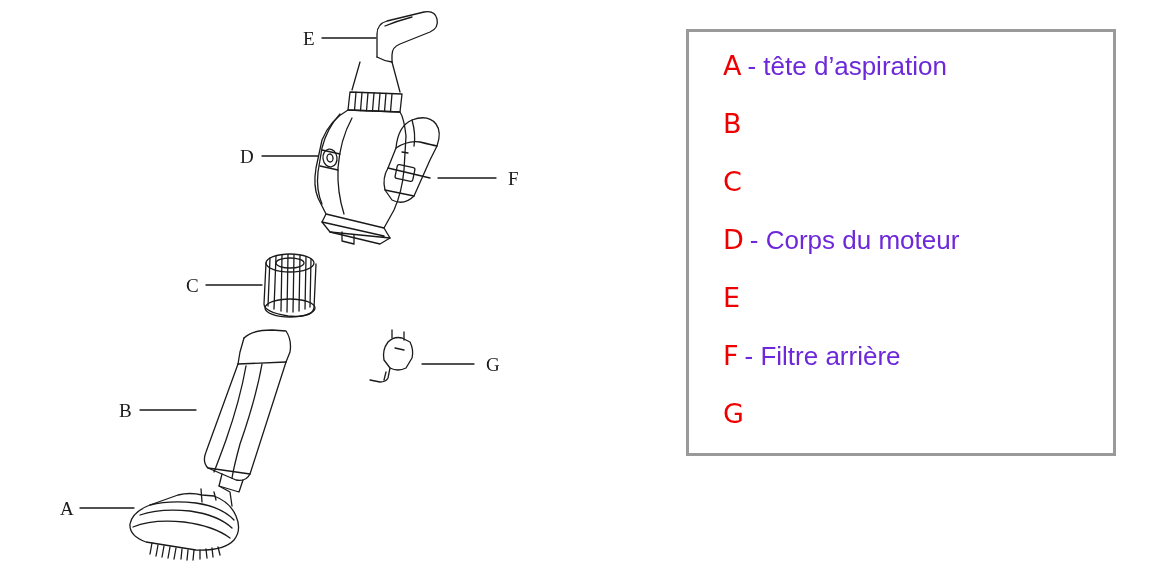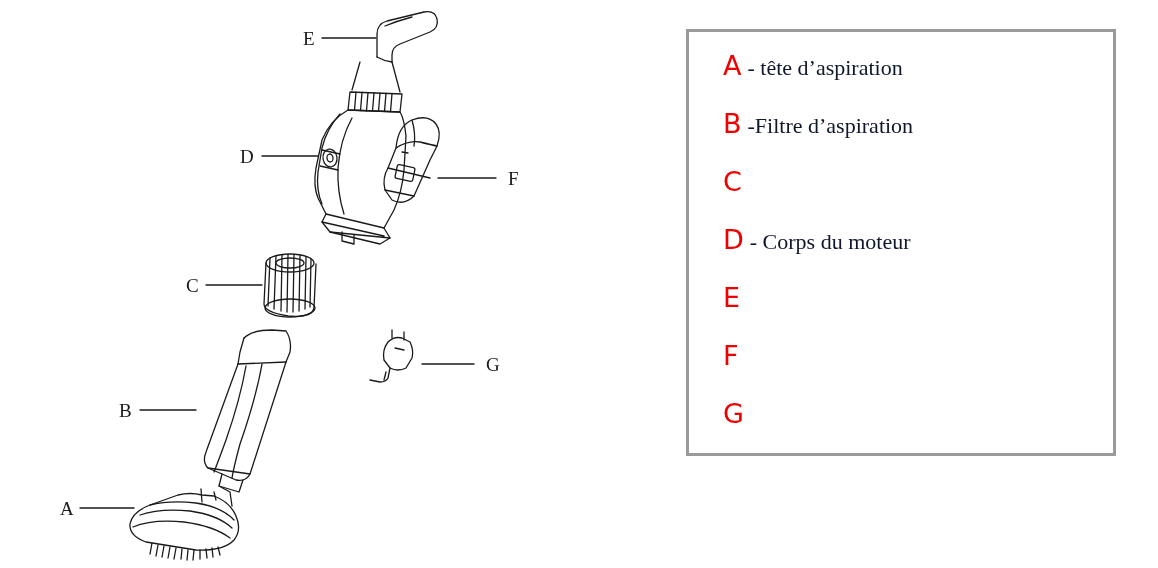--- a/index.html
+++ b/index.html
@@ -58,23 +58,23 @@
     height: 58px;
     white-space: nowrap;
   }
   .legend-letter {
     color: #ee0000;
     font-size: 27px;
     font-family: "DejaVu Sans", sans-serif;
     margin-right: 6px;
   }
   .legend-text {
-    color: #0f172a;
-    font-size: 22px;
-    font-family: Liberation Serif, serif;
+    color: #6d28d9;
+    font-size: 26px;
+    font-family: Liberation Sans, sans-serif;
   }
 </style>
 </head>
 <body>
 
 <div id="page">
 
   <div id="diagram">
     <svg width="680" height="568" viewBox="0 0 680 568">
       <g fill="none" stroke="#1a1a1a" stroke-width="1.3" stroke-linejoin="round" stroke-linecap="round">
@@ -181,34 +181,34 @@
   </div>
 
   <div id="legend">
     <ul id="legend-list">
       <li>
         <span class="legend-letter">A</span>
         <span class="legend-text">- tête d’aspiration</span>
       </li>
       <li>
         <span class="legend-letter">B</span>
-        <span class="legend-text">-Filtre d’aspiration</span>
       </li>
       <li>
         <span class="legend-letter">C</span>
       </li>
       <li>
         <span class="legend-letter">D</span>
         <span class="legend-text">- Corps du moteur</span>
       </li>
       <li>
         <span class="legend-letter">E</span>
       </li>
       <li>
         <span class="legend-letter">F</span>
+        <span class="legend-text">- Filtre arrière</span>
       </li>
       <li>
         <span class="legend-letter">G</span>
       </li>
     </ul>
   </div>
 
 </div>
 
 </body></html>

